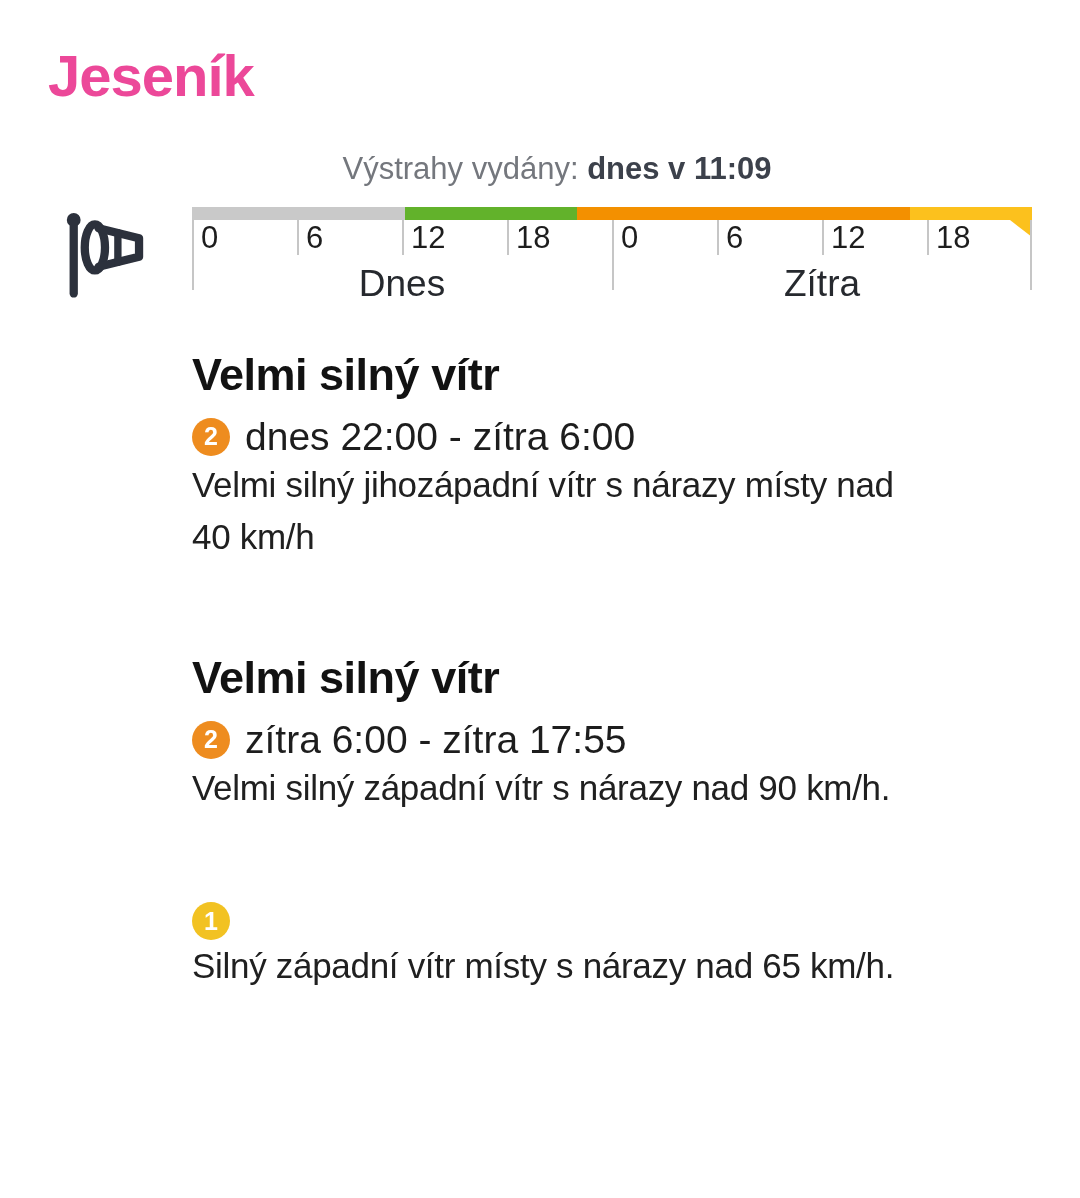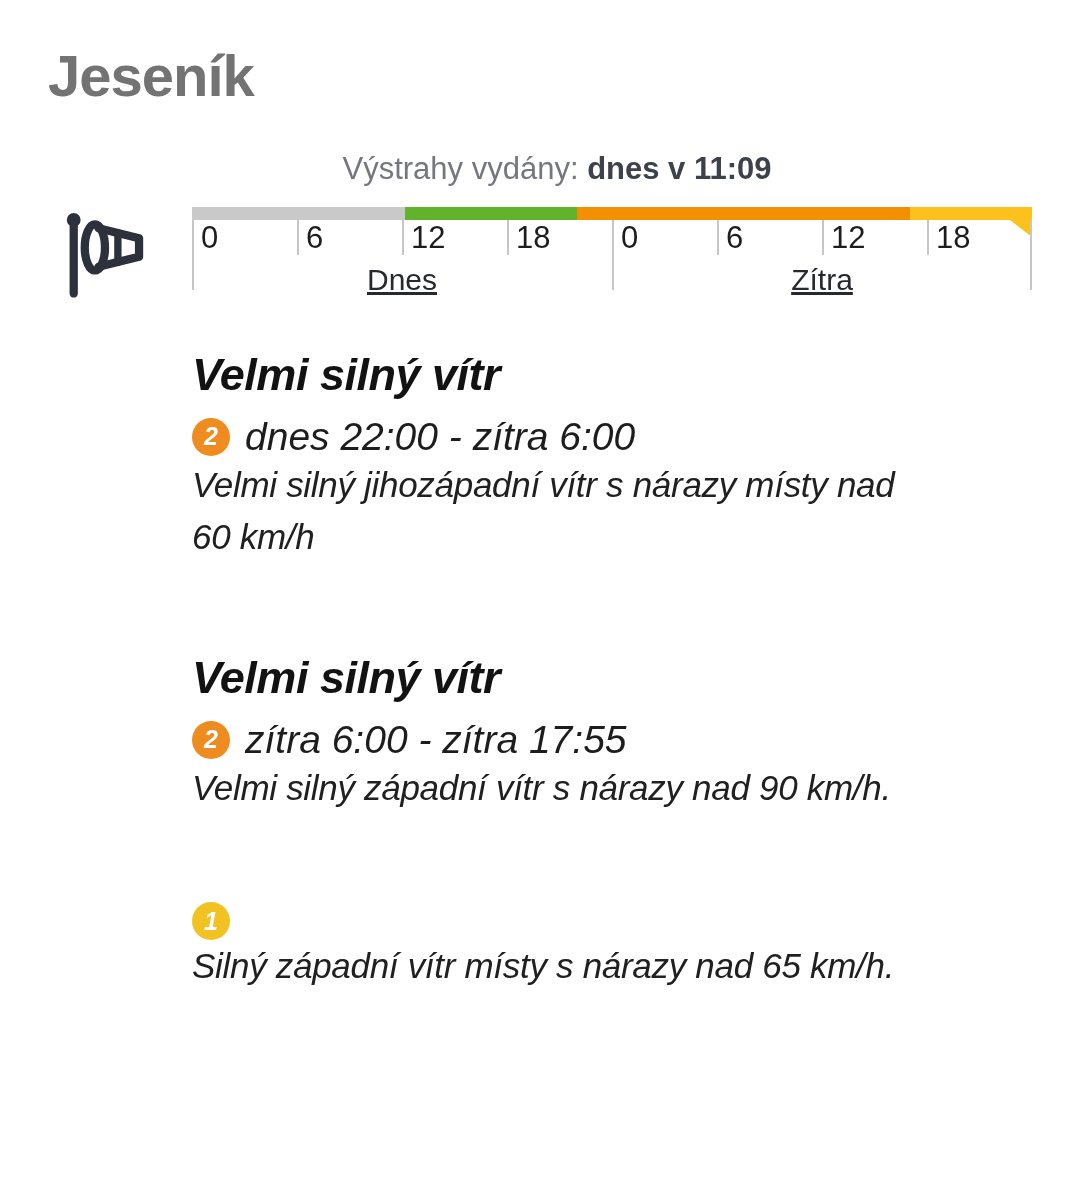--- a/index.html
+++ b/index.html
@@ -8,21 +8,21 @@
     width:1080px; height:1198px;
     font-family:"Liberation Sans", sans-serif;
     color:#1c1c1c;
     overflow:hidden;
     position:relative;
   }
   .title {
     margin:44px 0 0 48px;
     font-size:58px; font-weight:800;
     line-height:64px;
-    color:#737373;
+    color:#ec4899;
     letter-spacing:-1px;
   }
   .issued {
     margin-top:42px;
     text-align:center;
     font-size:31px;
     color:#74777d;
     line-height:38px;
     padding-left:34px;
   }
@@ -40,24 +40,24 @@
     border-top:17px solid #fcc11d;
     border-left:22px solid transparent;
   }
   .scale { position:absolute; top:13px; left:0; width:100%; height:79px; }
   .day { position:absolute; top:0; height:100%; width:50%; }
   .day-0 { left:0; } .day-1 { left:50%; }
   .tick { position:absolute; top:0; width:2px; height:35px; background:#c6c6c6; }
   .tick.tall { height:70px; }
   .end-line { position:absolute; right:0; top:0; width:2px; height:70px; background:#c6c6c6; }
   .hour-label { position:absolute; top:1px; font-size:31px; color:#1d1d1d; line-height:34px; }
-  .day-label { position:absolute; top:43px; left:0; width:100%; text-align:center; font-size:30px; color:#26292e;text-decoration:underline; }
+  .day-label { position:absolute; top:43px; left:0; width:100%; text-align:center; font-size:37px; color:#26292e; }
 
   
-  .warnings { margin:49px 0 0 192px; width:856px;font-style:italic; }
+  .warnings { margin:49px 0 0 192px; width:856px; }
   section.warning + section.warning { margin-top:88px; }
   .w-title { font-size:45px; font-weight:800; line-height:54px; color:#121212; letter-spacing:-0.5px; }
   .w-time { display:flex; align-items:center; gap:15px; margin-top:12px; font-size:39px; color:#1d1d1d; line-height:45px; }
   .badge {
     width:38px; height:38px; border-radius:50%;
     flex:0 0 38px;
     color:#ffffff; font-size:25px; font-weight:700;
     display:flex; align-items:center; justify-content:center;
   }
   .w-desc { font-size:35px; line-height:52px; color:#202020; letter-spacing:-0.3px; }
@@ -122,21 +122,21 @@
 <div class="warnings">
 
   <section class="warning">
     <h2 class="w-title">Velmi silný vítr</h2>
     <div class="w-time">
       <span class="badge" style="background: rgb(238, 140, 31);">2</span>
       <span>dnes 22:00 - zítra 6:00</span>
     </div>
     <div class="w-desc">
       <div class="desc-line">Velmi silný jihozápadní vítr s nárazy místy nad</div>
-      <div class="desc-line">60 km/h</div>
+      <div class="desc-line">40 km/h</div>
     </div>
   </section>
 
   <section class="warning">
     <h2 class="w-title">Velmi silný vítr</h2>
     <div class="w-time">
       <span class="badge" style="background: rgb(238, 140, 31);">2</span>
       <span>zítra 6:00 - zítra 17:55</span>
     </div>
     <div class="w-desc">

